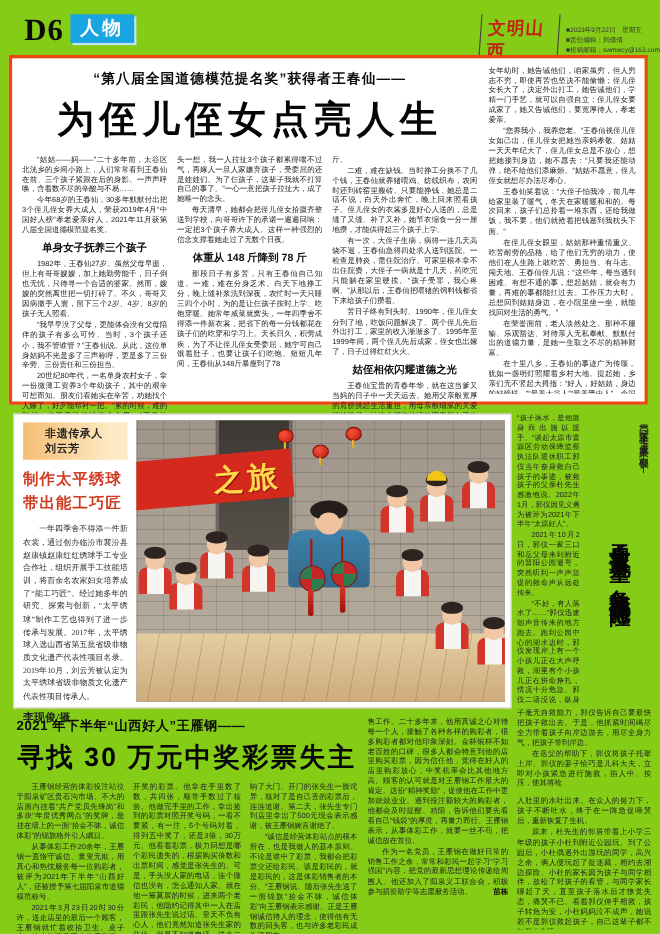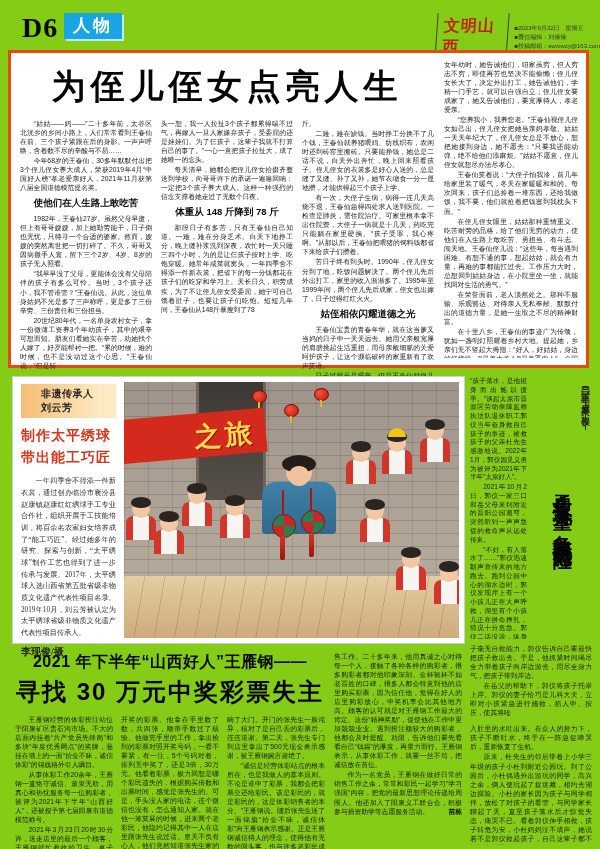--- a/index.html
+++ b/index.html
@@ -81,21 +81,21 @@
   .rescue-narrow{width:57px;flex:none;overflow:hidden;}
   .rescue-narrow .bp{font-size:6.6px;}
   .v-headline{flex:1;writing-mode:vertical-rl;font-size:19.5px;font-weight:900;letter-spacing:3px;
               color:#060606;text-align:start;display:flex;justify-content:center;line-height:1.05;}
   .v-kicker{width:16px;flex:none;writing-mode:vertical-rl;font-size:8.5px;font-weight:bold;color:#222;
             letter-spacing:1.5px;padding-top:2px;}
   .rescue-wide{flex:1;overflow:hidden;margin-top:5px;}
   
   .lottery{position:absolute;left:15px;top:650px;width:447px;height:192px;display:flex;gap:9px;}
   .lot-left{width:310px;flex:none;display:flex;flex-direction:column;}
-  .lot-kicker{font-size:16px;font-weight:bold;text-align:center;letter-spacing:0.5px;margin:2px 0 2px;color:#0b0b0b;}
+  .lot-kicker{font-size:12px;font-weight:bold;text-align:left;letter-spacing:0.5px;margin:2px 0 2px;color:#0b0b0b;}
   .lot-headline{font-size:24px;font-weight:900;text-align:center;letter-spacing:2px;color:#050505;margin:1px 0 7px;}
   .lot-cols{display:flex;gap:8px;flex:1;}
   .lot-cols .col{width:98px;flex:none;}
   .lot-col4{width:128px;flex:none;overflow:hidden;padding-top:2px;}
 </style>
 </head>
 <body>
 
 <div class="page">
 
@@ -105,26 +105,27 @@
     <div class="brand">文明山西</div>
     <div class="mh-info">
       <div>■2023年9月22日　星期五</div>
       <div>■责任编辑：刘倩倩</div>
       <div>■投稿邮箱：swmwcy@163.com</div>
     </div>
   </div>
 
   <div class="main-box">
     <div class="main-left">
+      <div class="main-kicker">“第八届全国道德模范提名奖”获得者王春仙——</div>
       <div class="main-headline">为侄儿侄女点亮人生</div>
       <div class="main-cols">
         <div class="col">
             <div class="bp">“姑姑——妈——”二十多年前，太谷区北洸乡的乡间小路上，人们常常看到王春仙在前、三个孩子紧跟在后的身影。一声声呼唤，含着数不尽的辛酸与不易……</div>
             <div class="bp">今年68岁的王春仙，30多年默默付出把3个侄儿侄女养大成人，荣获2019年4月“中国好人榜”孝老爱亲好人，2021年11月获第八届全国道德模范提名奖。</div>
-            <div class="subhead">使他们在人生路上敢吃苦</div>
+            <div class="subhead">单身女子抚养三个孩子</div>
             <div class="bp">1982年，王春仙27岁。虽然父母早逝，但上有哥哥嫂嫂，加上她勤劳能干，日子倒也无忧，只待寻一个合适的婆家。然而，嫂嫂的突然离世把一切打碎了。不久，哥哥又因病撒手人寰，留下三个2岁、4岁、8岁的孩子无人照看。</div>
             <div class="bp">“我早早没了父母，更能体会没有父母陪伴的孩子有多么可怜。当时，3个孩子还小，我不管谁管？”王春仙说。从此，这位单身姑妈不光是多了三声称呼，更是多了三份辛劳、三份责任和三份担当。</div>
             <div class="bp">20世纪80年代，一名单身农村女子，拿一份微薄工资养3个年幼孩子，其中的艰辛可想而知。朋友们看她实在辛苦，劝她找个人嫁了，好歹能帮衬一把。“累的时候，难的时候，也不是没动过这个心思。”王春仙说，“但是转</div>
           </div>
         <div class="col">
             <div class="bp ni">头一想，我一人拉扯3个孩子都累得喘不过气，再嫁人一旦人家嫌弃孩子，受委屈的还是娃娃们。为了仨孩子，这辈子我就不打算自己的事了。”一心一意把孩子拉扯大，成了她唯一的念头。</div>
             <div class="bp">每天清早，她都会把侄儿侄女拾掇齐整送到学校，向哥哥许下的承诺一遍遍回响：一定把3个孩子养大成人。这样一种强烈的信念支撑着她走过了无数个日夜。</div>
             <div class="subhead">体重从 148 斤降到 78 斤</div>
             <div class="bp">那段日子有多苦，只有王春仙自己知道。一难，难在分身乏术。白天下地挣工分，晚上缝补浆洗到深夜，农忙时一天只睡三四个小时，为的是让仨孩子按时上学、吃饱穿暖。她常年咸菜就窝头，一年四季舍不得添一件新衣裳，把省下的每一分钱都花在孩子们的吃穿和学习上。天长日久，积劳成疾，为了不让侄儿侄女受委屈，她宁可自己饿着肚子，也要让孩子们吃饱。短短几年间，王春仙从148斤暴瘦到了78</div>
           </div>

